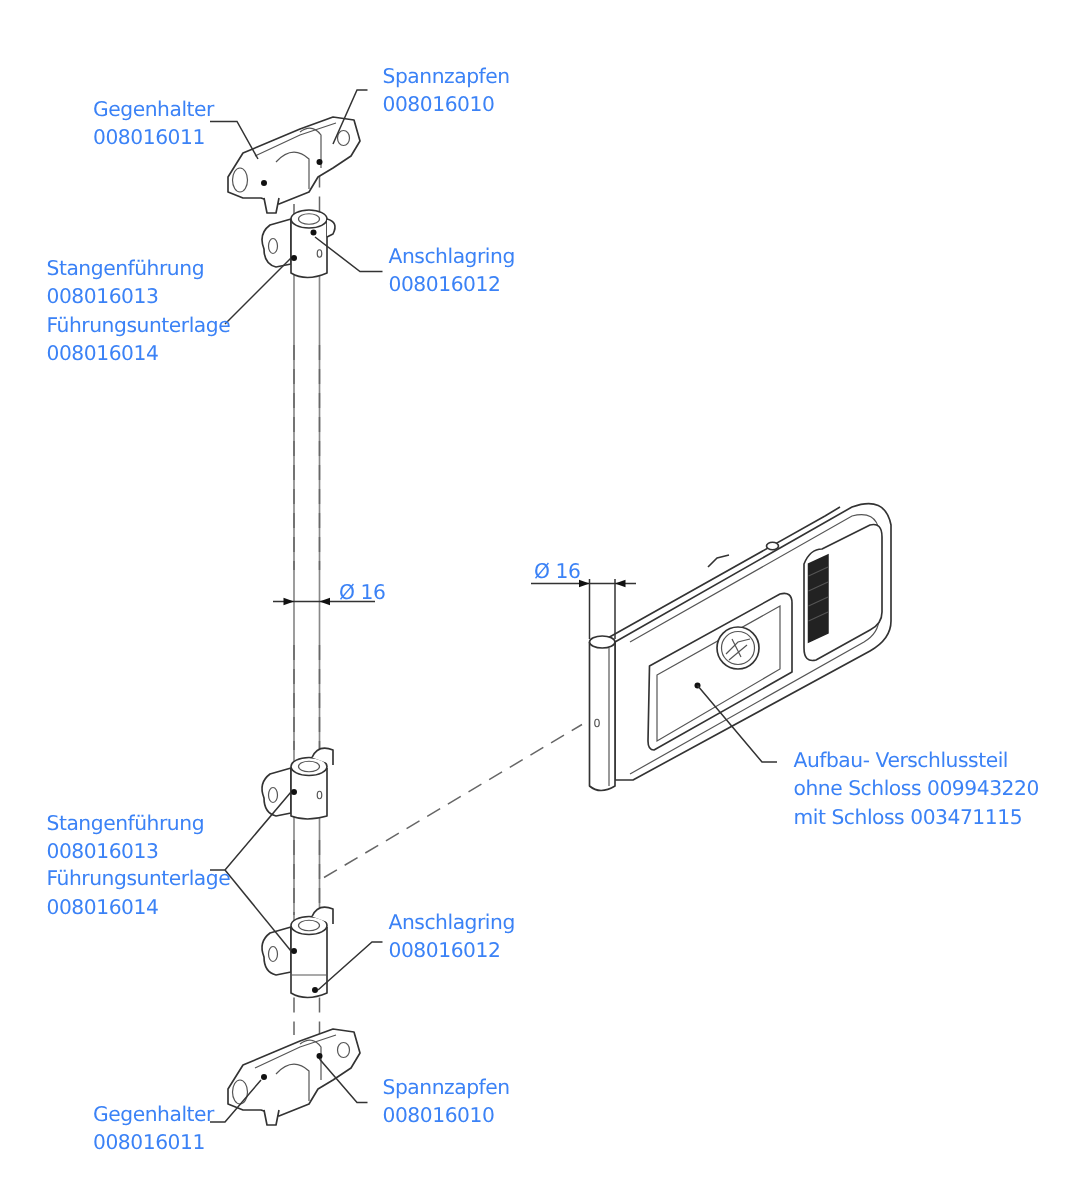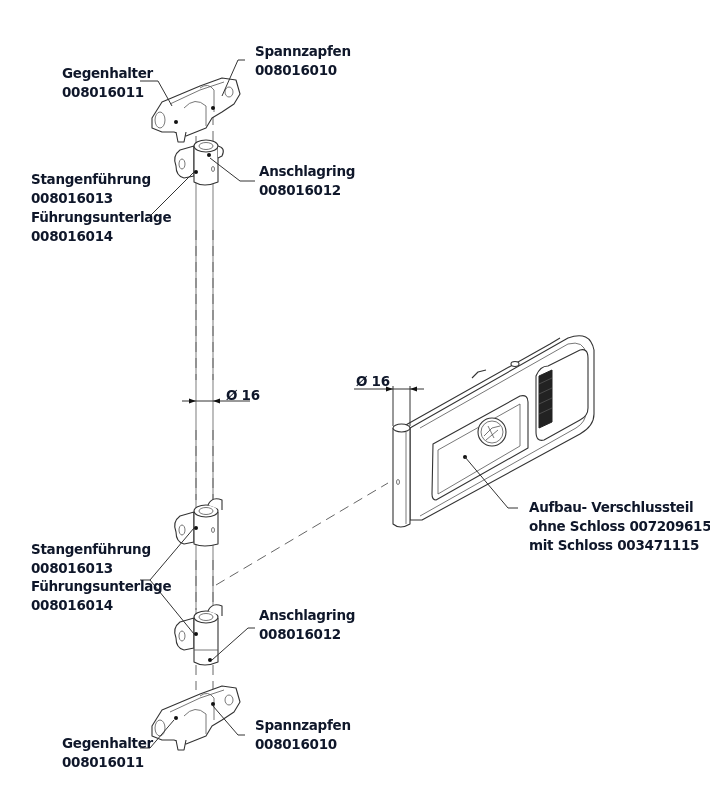--- a/index.html
+++ b/index.html
@@ -1,18 +1,18 @@
 <!DOCTYPE html>
 <html><head>
 <meta charset="utf-8">
 <style>
   html,body{margin:0;padding:0;background:#fff;}
   body{width:710px;height:800px;position:relative;overflow:hidden;font-family:"Liberation Sans",sans-serif;}
   svg{position:absolute;left:0;top:0;}
-  .lbl{position:absolute;font-size:13.5px;line-height:19px;color:#0f172a;white-space:nowrap;font-family:"DejaVu Sans",sans-serif;letter-spacing:-0.3px;font-weight:bold;}
+  .lbl{position:absolute;font-size:13.5px;line-height:19px;color:#3b82f6;white-space:nowrap;font-family:"DejaVu Sans",sans-serif;letter-spacing:-0.3px;}
   .ln{fill:none;stroke:#333;stroke-width:1;}
   .part{fill:#fff;stroke:#333;stroke-width:1.1;stroke-linejoin:round;}
   .thin{fill:none;stroke:#555;stroke-width:0.8;}
   .dash{fill:none;stroke:#666;stroke-width:1;stroke-dasharray:10 6;}
   .rod{fill:none;stroke:#888;stroke-width:1.1;}
   .dot{fill:#111;}
 </style>
 </head>
 <body>
 
@@ -192,15 +192,15 @@
   <div>Spannzapfen</div>
   <div>008016010</div>
 </div>
 <div class="lbl" style="left:62px;top:734px;">
   <div>Gegenhalter</div>
   <div>008016011</div>
 </div>
 
 <div class="lbl" style="left:529px;top:498px;">
   <div>Aufbau- Verschlussteil</div>
-  <div>ohne Schloss 007209615</div>
+  <div>ohne Schloss 009943220</div>
   <div>mit Schloss 003471115</div>
 </div>
 
 </body></html>

